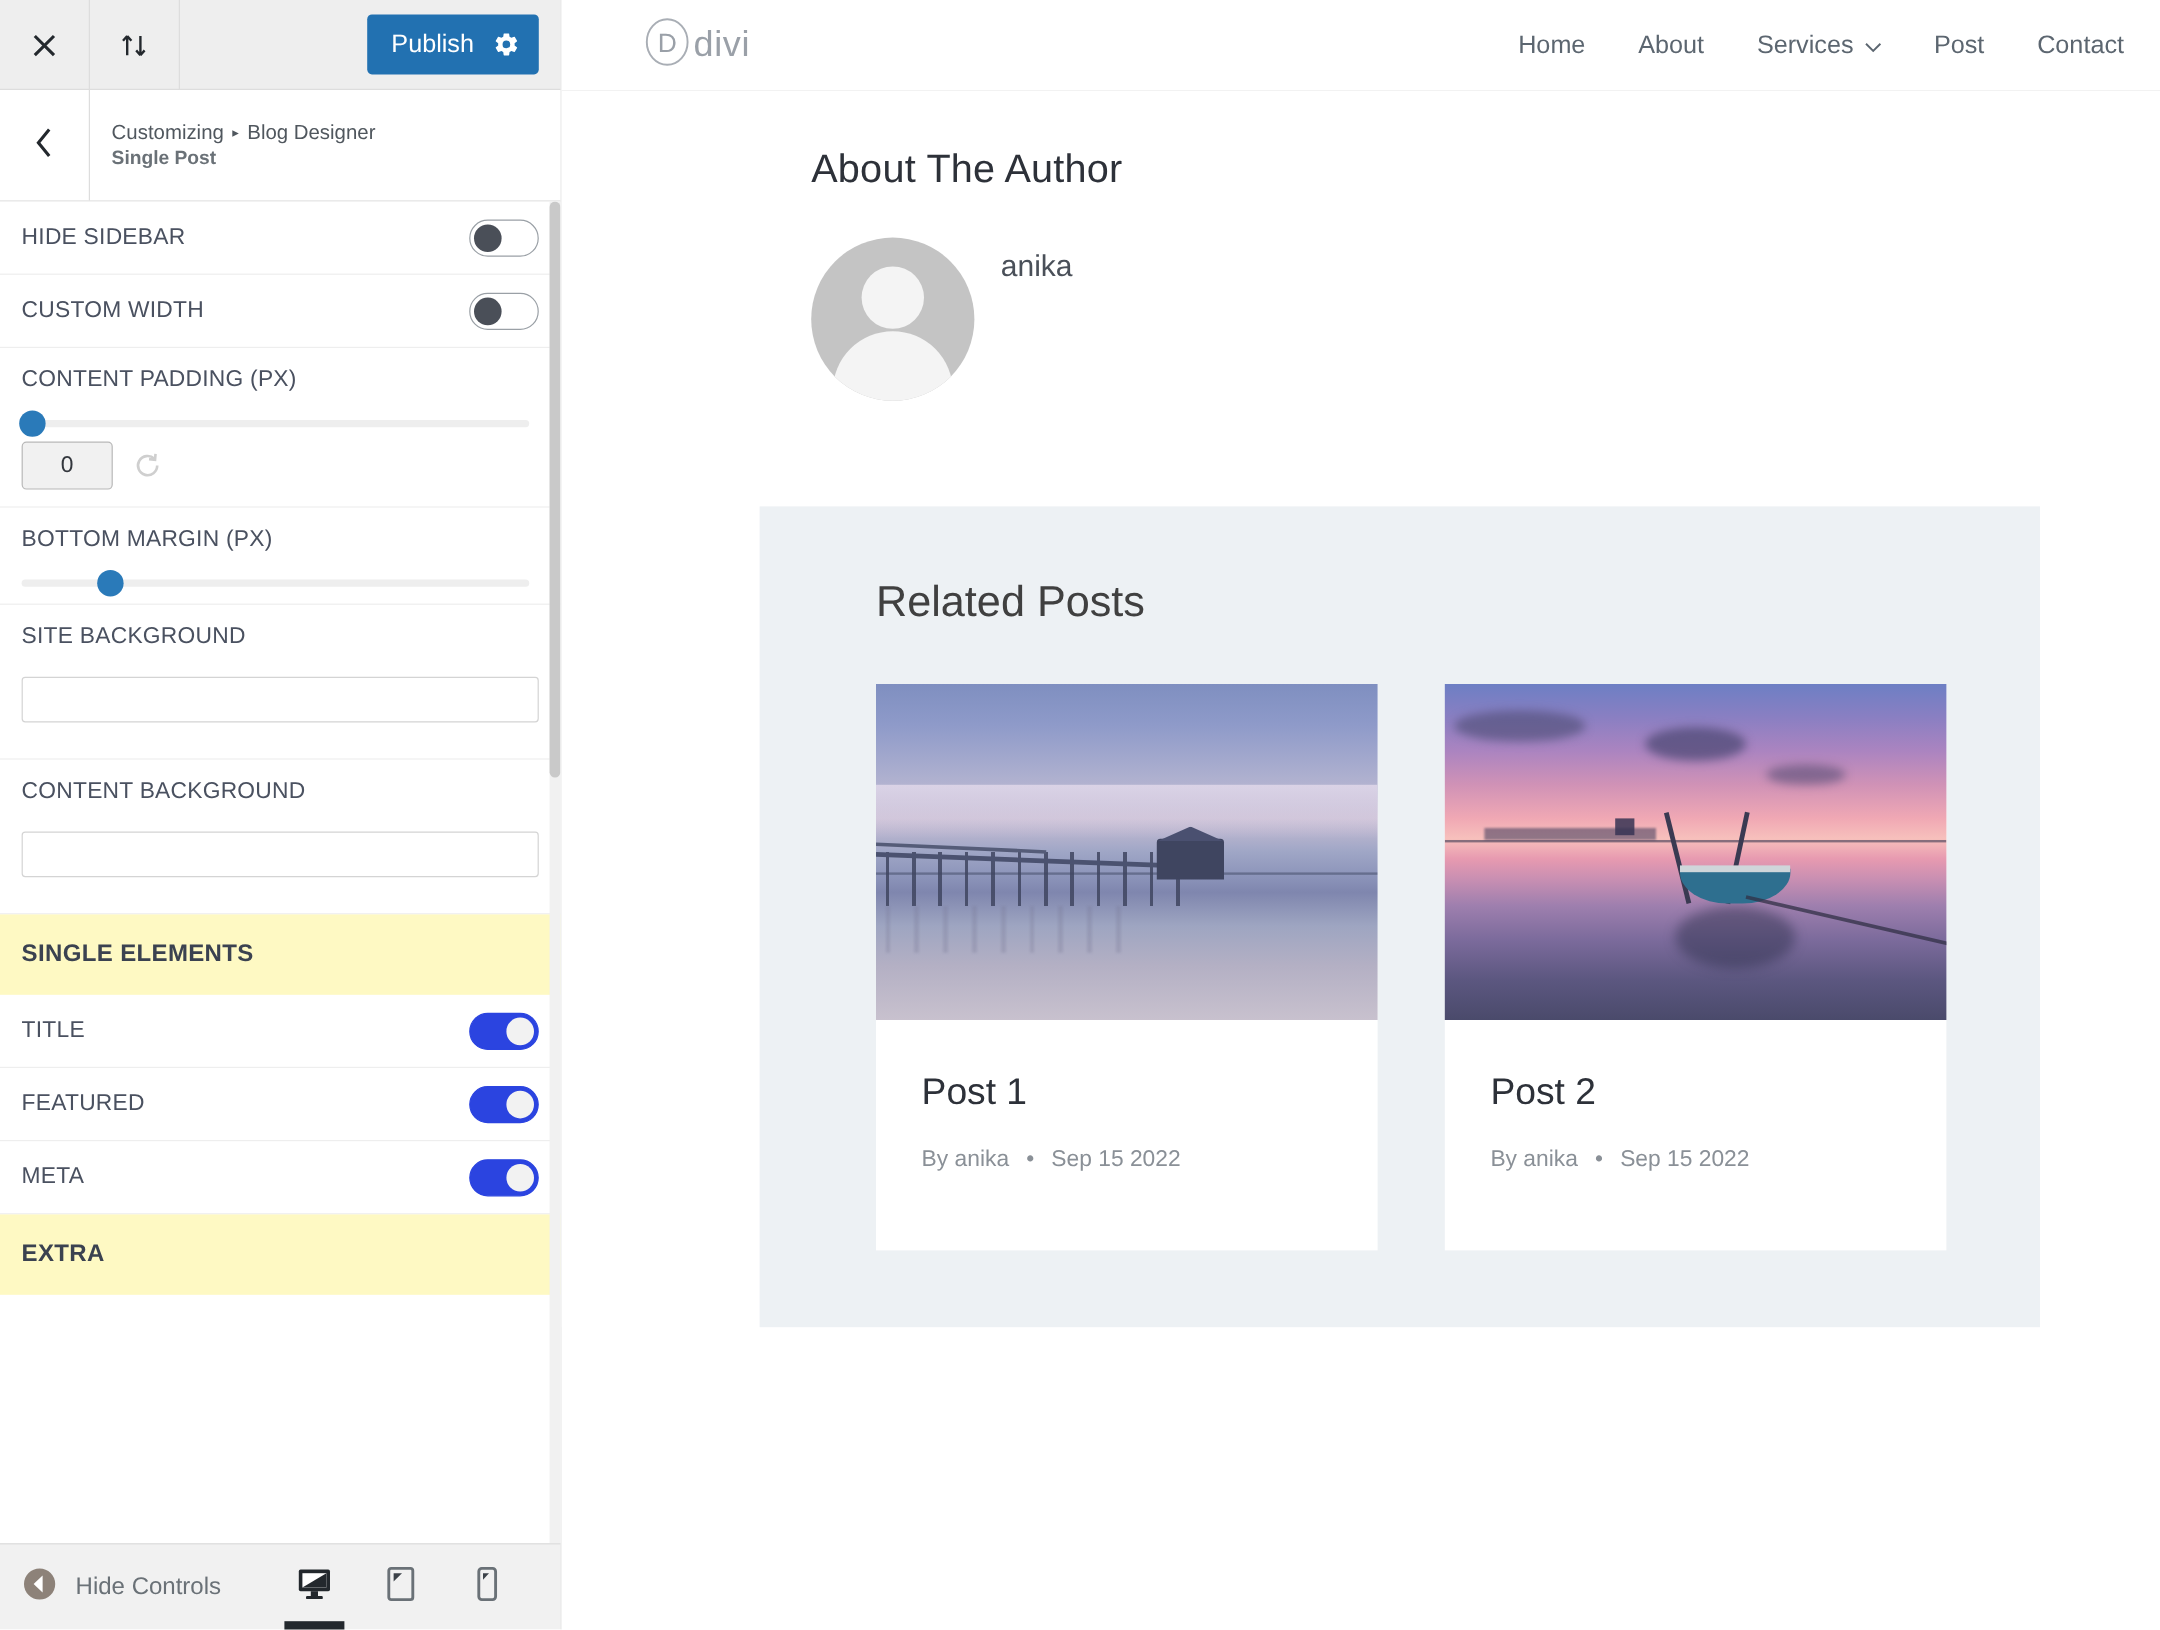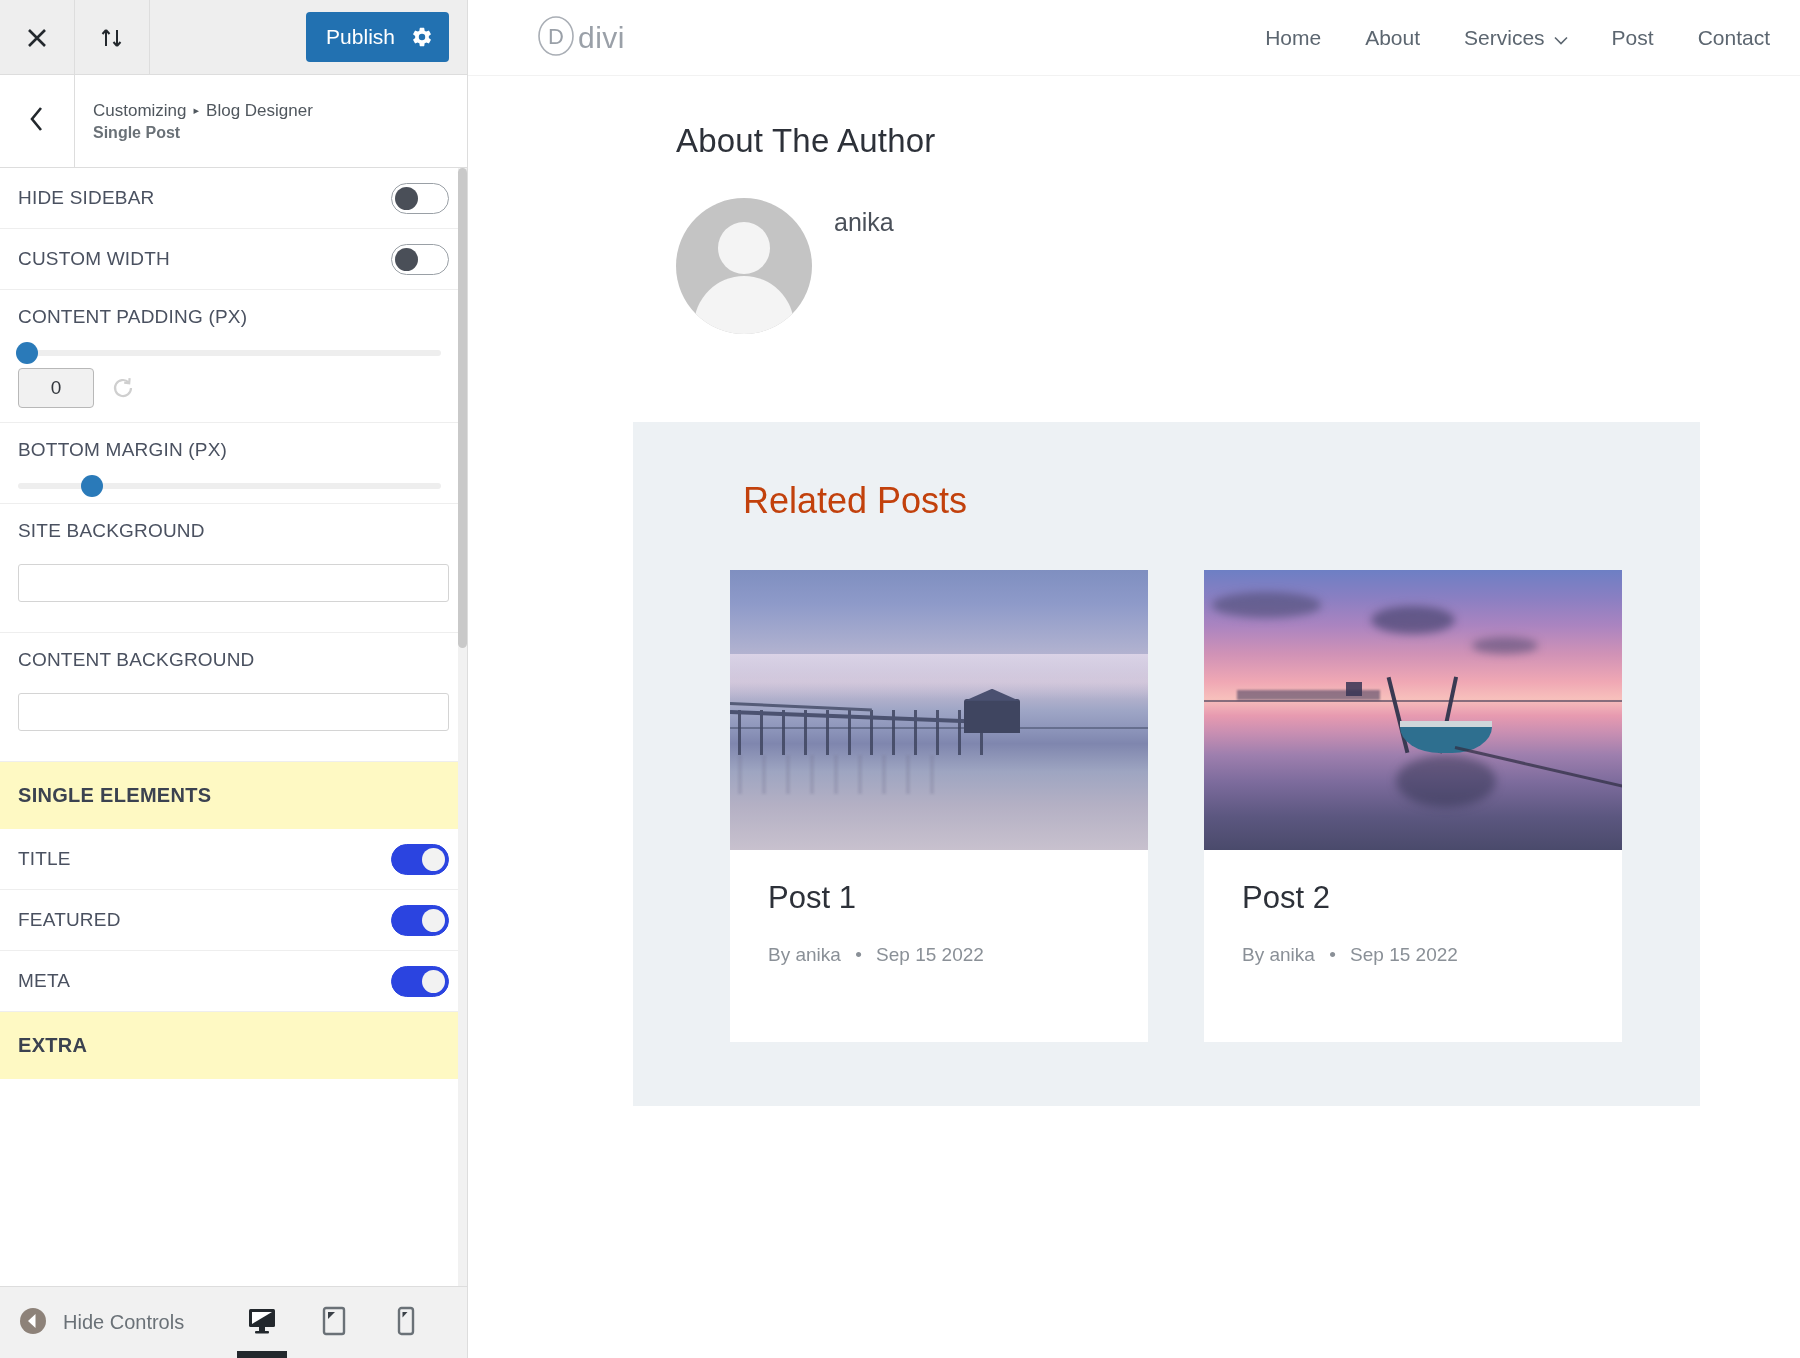--- a/index.html
+++ b/index.html
@@ -381,42 +381,42 @@
   }
 
   .related-section {
     margin: 88px 100px 0 165px;
     background: #edf1f4;
     padding: 58px 62px 64px 62px;
     min-height: 500px;
   }
   .related-heading {
     font-size: 36px;
-    color: #c2410c;
+    color: #404040;
     font-weight: 400;
     margin-bottom: 48px;
-    margin-left: 48px;
+    margin-left: 35px;
   }
   .post-grid {
     display: flex;
     gap: 56px;
     margin-left: 35px;
   }
   .post-card {
     width: 418px;
     background: #ffffff;
     flex: 0 0 418px;
   }
   .post-thumb {
     width: 100%;
     height: 280px;
     position: relative;
     overflow: hidden;
   }
-  .post-info { padding: 30px 38px 34px 38px; min-height: 192px; }
+  .post-info { padding: 42px 38px 34px 38px; min-height: 192px; }
   .post-title {
     font-size: 31px;
     color: #2d3139;
     font-weight: 400;
     margin-bottom: 28px;
   }
   .post-meta { font-size: 19px; color: #8a9097; }
   .post-meta .dot { margin: 0 9px; }
 
   

